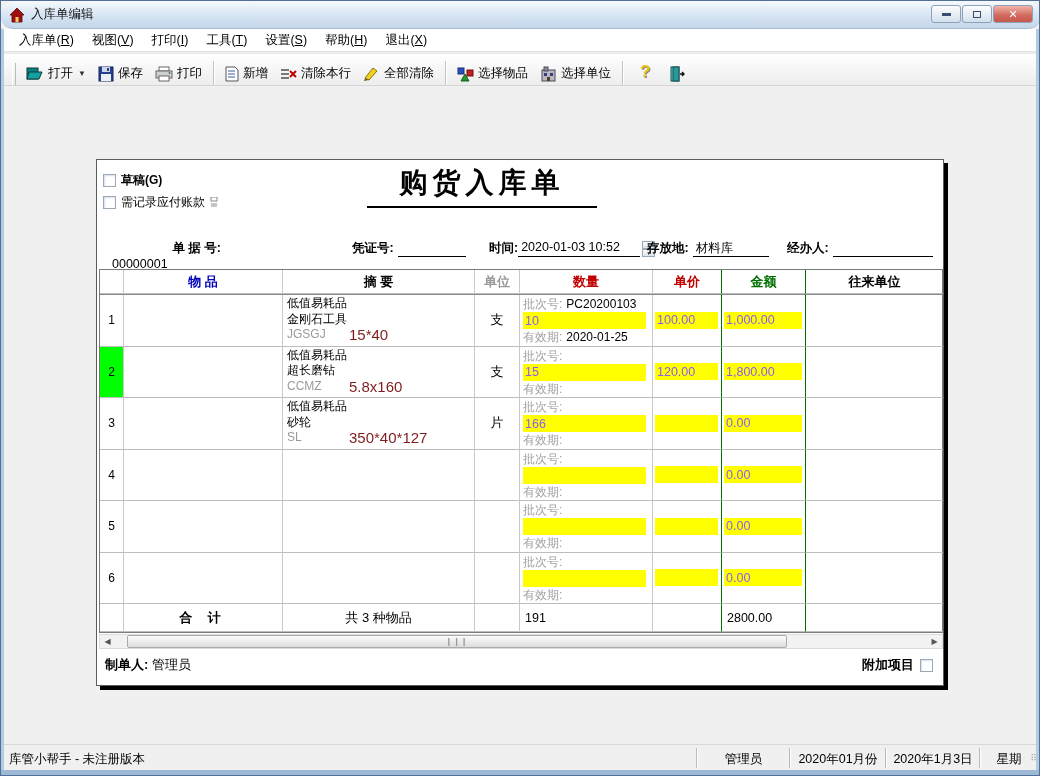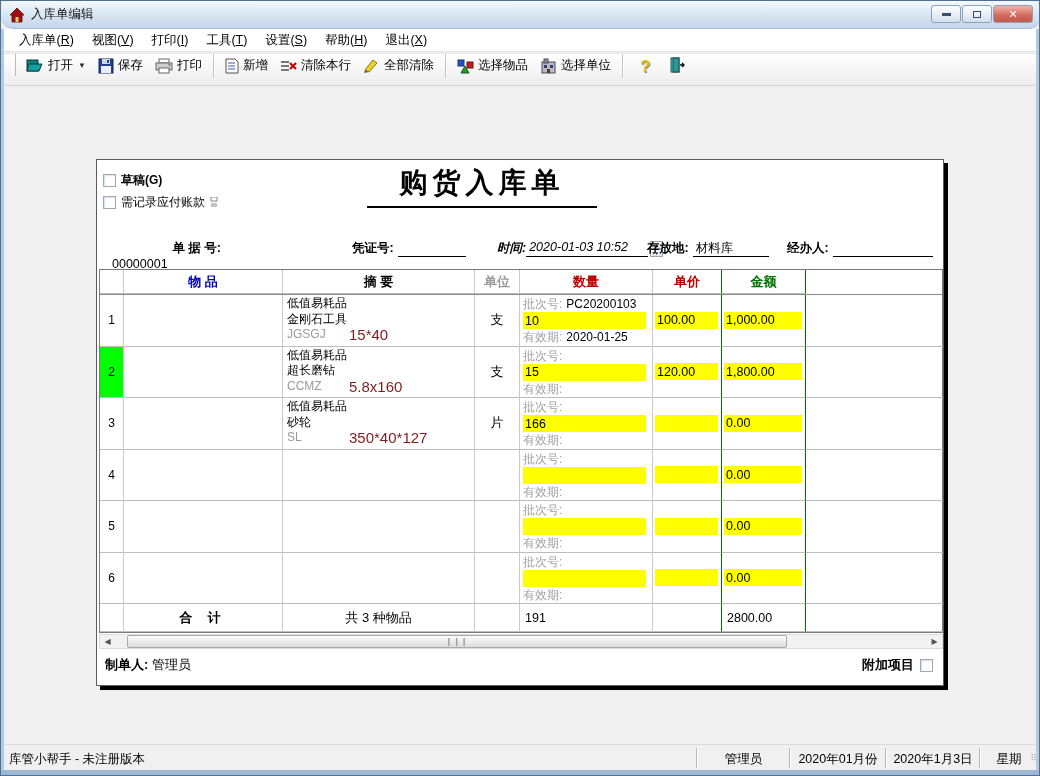--- a/index.html
+++ b/index.html
@@ -21,21 +21,21 @@
                 color:#fff; font-weight:bold; font-size:11px; }
   .restore-glyph { width:8px; height:7px; border:1.5px solid #35506e; display:inline-block; }
   .min-glyph { width:9px; height:3px; background:#35506e; display:inline-block; }
   
   .menubar { position:absolute; top:28px; left:3px; right:3px; height:23px; background:#fff;
              border-bottom:1px solid #e2e2e2; display:flex; align-items:center; padding-left:6px; }
   .menu-item { font-size:12.5px; color:#000; padding:3px 9px; cursor:default; }
   
   .toolbar { position:absolute; top:52px; left:3px; right:3px; height:33px;
              background:linear-gradient(#ffffff,#ededed); border-top:1px solid #e8e8e8;
-             border-bottom:1px solid #d6d6d6; display:flex; align-items:flex-start; padding-left:4px; }
+             border-bottom:1px solid #d6d6d6; display:flex; align-items:flex-end; padding-left:4px; }
   .tgrip { width:4px; height:22px; border-left:1px solid #fff; border-right:1px solid #bbb; margin:0 4px; }
   .tbtn { display:flex; align-items:center; gap:4px; padding:3px 6px; font-size:12.5px; color:#000; border-radius:2px; }
   .tsep { width:1px; height:24px; background:#c3c3c3; margin:0 5px; box-shadow:1px 0 0 #fff; }
   .drop { font-size:8px; color:#333; margin-left:1px; }
   .helpq { font-size:17px; font-weight:bold; color:#e7c10e; text-shadow:1px 1px 0 #8a8a8a; padding:0 6px; }
   
   .sheet { position:absolute; left:95px; top:158px; width:848px; height:527px; background:#fff;
            border:1px solid #5c5c5c; box-shadow:4px 4px 0 0 #000; }
   .cbrow { position:absolute; left:6px; display:flex; align-items:center; gap:5px; font-size:12px; }
   .checkbox { width:13px; height:13px; background:#fff; border:1px solid #9aa8b8;
@@ -66,21 +66,21 @@
   .itemc { padding:1px 0 0 4px; font-size:12px; line-height:15.5px; color:#000; }
   .codeline { display:flex; }
   .codeline .cd { color:#9a9a9a; width:62px; font-size:12px; }
   .codeline .sp { color:#7f1d1d; font-size:15px; }
   .unitc { display:flex; align-items:center; justify-content:center; font-size:13px; }
   .qtyc { padding:1px 2px 0 3px; font-size:12px; }
   .gline { height:16px; line-height:16px; white-space:nowrap; }
   .glabel { color:#a0a0a0; }
   .gval { color:#000; margin-left:4px; }
   .yin { background:#ffff00; border:none; outline:none; font-family:"Liberation Sans","DejaVu Sans",sans-serif;
-         font-size:12.5px; color:#000000; height:17px; padding:0 2px; display:block; }
+         font-size:12.5px; color:#8b5cf6; height:17px; padding:0 2px; display:block; }
   .qtyc .yin { width:123px; }
   .pricec, .amtc { display:flex; align-items:center; padding-left:2px; }
   .pricec .yin { width:63px; }
   .amtc .yin { width:78px; }
   .sumc { display:flex; align-items:center; justify-content:center; font-size:13px; }
   .tot-label { font-weight:bold; letter-spacing:6px; }
   .tot-val { display:flex; align-items:center; padding-left:5px; font-size:12.5px; }
   
   .hscroll { position:absolute; left:2px; top:474px; width:844px; height:15px; background:#f2f2f2;
              border:1px solid #dcdcdc; display:flex; align-items:stretch; }
@@ -255,21 +255,21 @@
 
     <div class="inforow">
       <div class="fld" style="left:8px;flex-direction:column;">
         <span class="flabel">单 据 号:</span>
         <span class="fval" style="width:112px; margin-left:4px;">00000001</span>
       </div>
       <div class="fld" style="left:255px;">
         <span class="flabel">凭证号:</span>
         <span class="fval" style="width:68px; margin-left:4px;"></span>
       </div>
-      <div class="fld" style="left:400px;font-style:italic;">
+      <div class="fld" style="left:392px;">
         <span class="flabel">时间:</span>
         <span class="fval" style="width:122px; margin-left:0;">2020-01-03 10:52</span>
         <span class="spinner">
           <span class="spbtn">▲</span>
           <span class="spbtn">▼</span>
         </span>
       </div>
       <div class="fld" style="left:550px;">
         <span class="flabel">存放地:</span>
         <span class="fval" style="width:76px; margin-left:4px;">材料库</span>
@@ -282,20 +282,21 @@
 
     <div class="table">
       <div class="tr head">
           <div class="td th"></div>
           <div class="td th " style="color: rgb(0, 0, 187);">物 品</div>
           <div class="td th " style="color: rgb(0, 0, 0);">摘 要</div>
           <div class="td th " style="color: rgb(154, 154, 154);">单位</div>
           <div class="td th " style="color: rgb(192, 0, 0);">数量</div>
           <div class="td th greenl" style="color: rgb(192, 0, 0);">单价</div>
           <div class="td th greenr" style="color: rgb(0, 112, 0);">金额</div>
+          <div class="td th " style="color: rgb(0, 0, 0);">往来单位</div>
         </div>
       <div>
           <div class="tr datarow">
             <div class="td idxc">1</div>
             <div class="td"></div>
             <div class="td itemc">
               <div>低值易耗品</div>
               <div>金刚石工具</div>
               <div class="codeline">
                 <span class="cd">JGSGJ</span>

